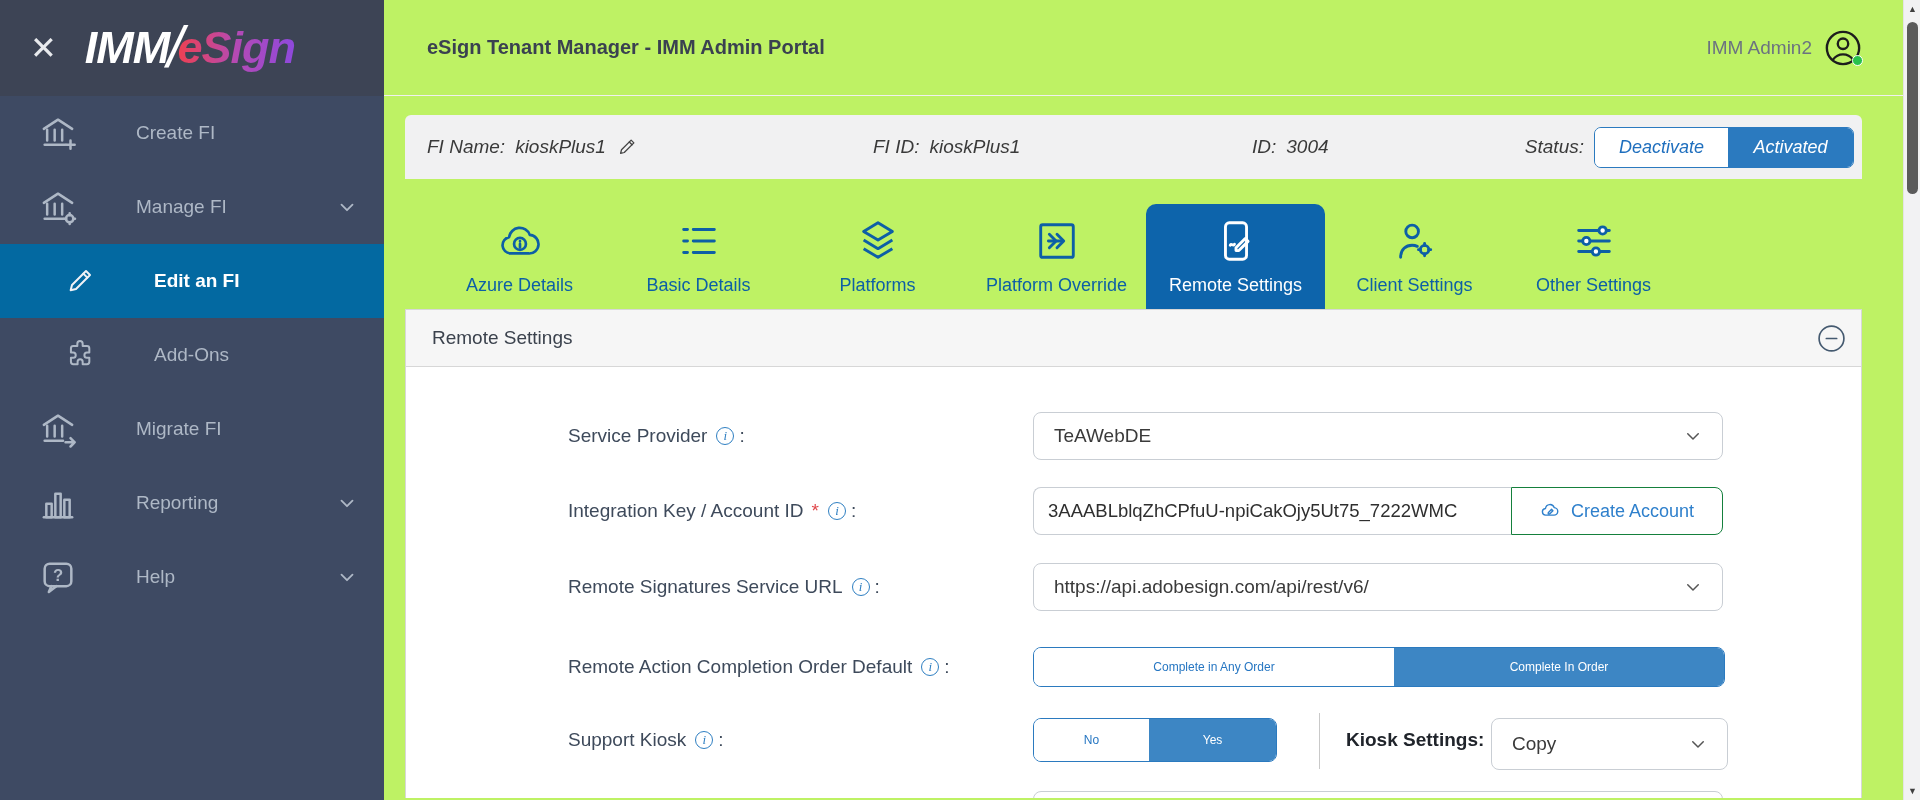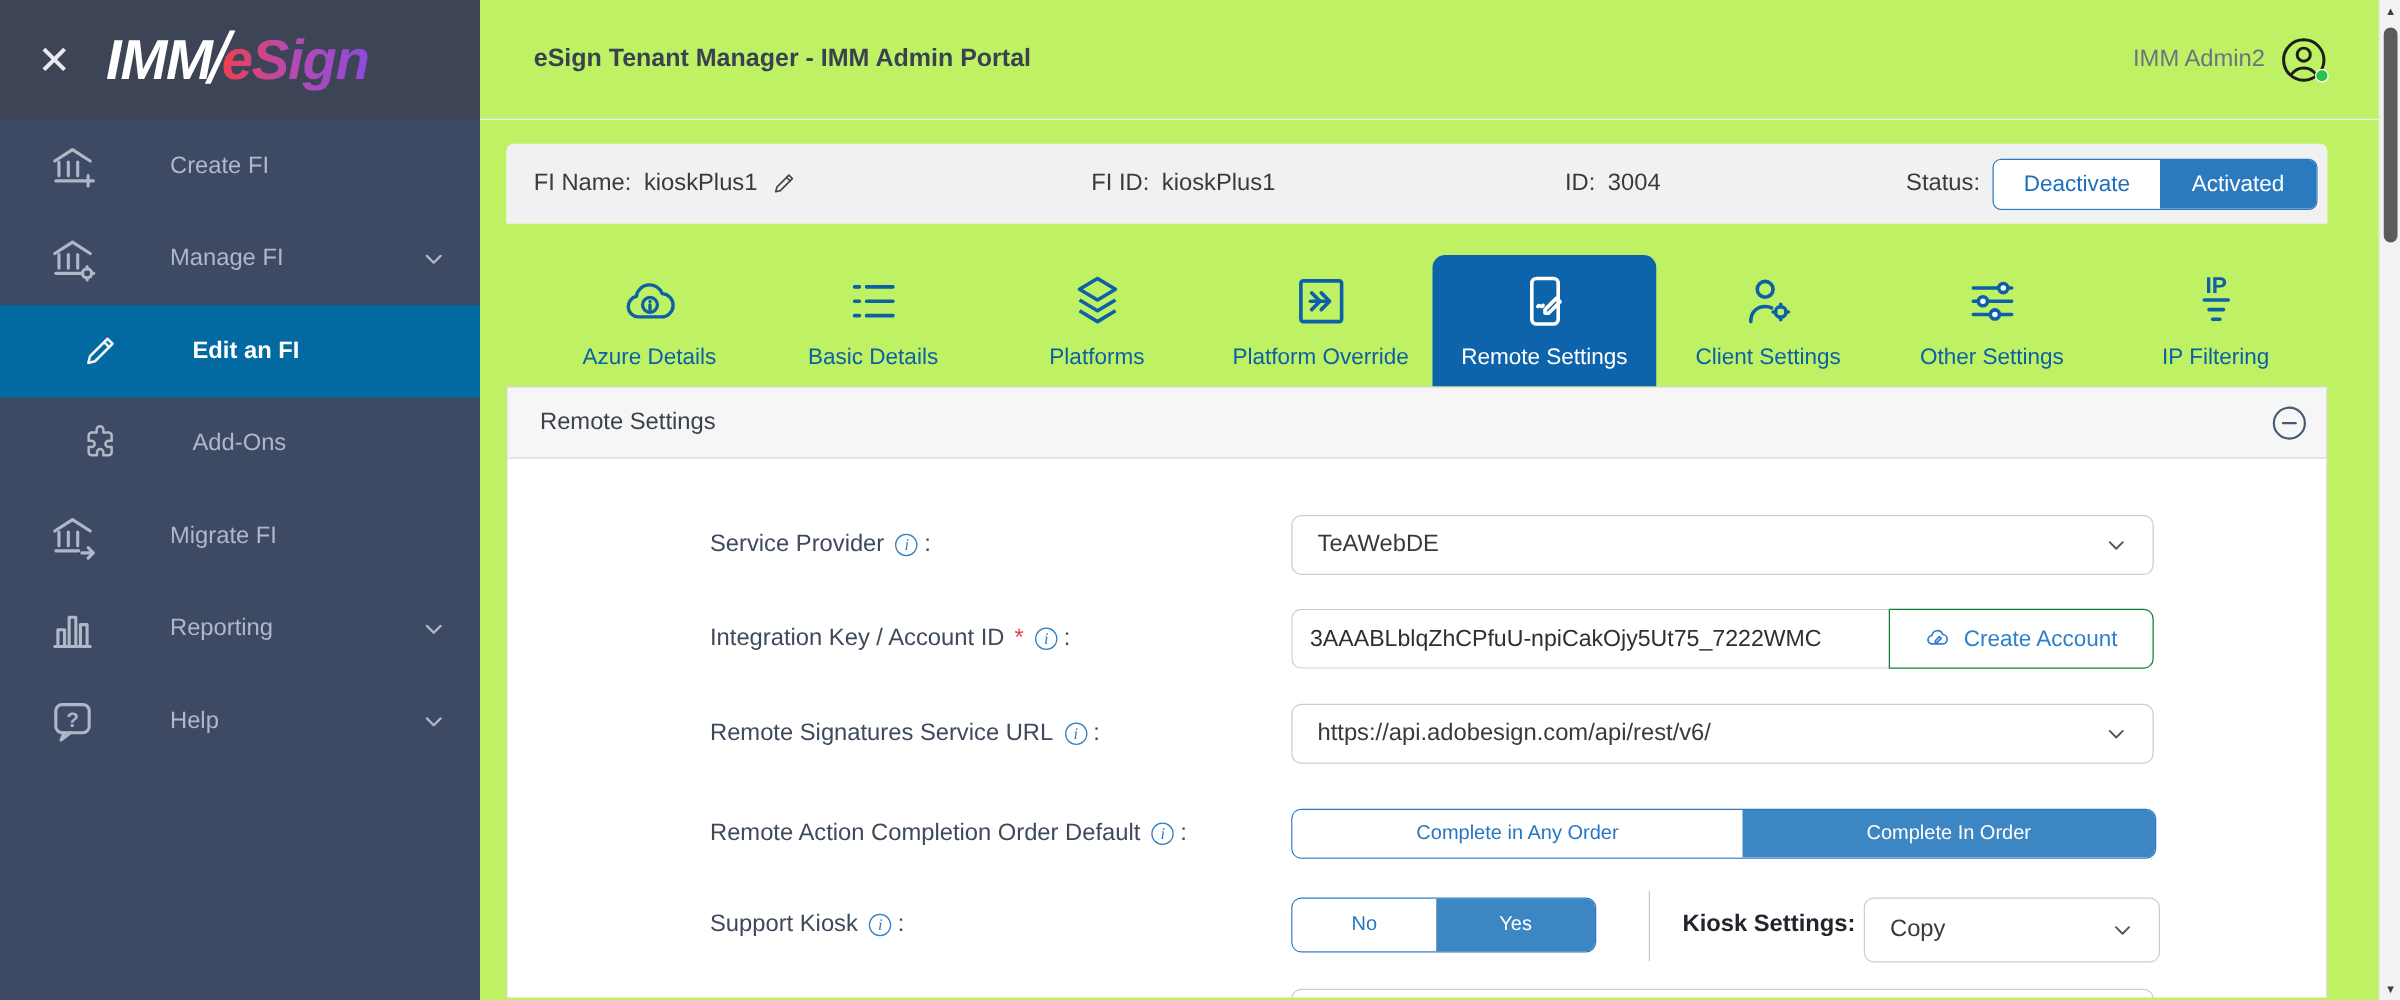--- a/index.html
+++ b/index.html
@@ -33,21 +33,21 @@
   .avatar-wrap { position:relative; width:38px; height:38px; cursor:pointer; }
   .avatar-wrap svg { width:38px; height:38px; color:#1d1d1d; }
   .online-dot { position:absolute; right:-1px; bottom:1px; width:11px; height:11px; border-radius:50%;
                 background:#27c24c; border:1px solid #fff; }
 
   
   .content { position:absolute; left:21px; top:96px; width:1457px; }
 
   .fi-bar { position:relative; margin-top:19px; height:64px; background:#f1f1f2; border-radius:6px 6px 0 0; }
   .fi-bar .grp { position:absolute; top:0; height:64px; display:flex; align-items:center; gap:10px;
-                 font-size:19px; color:#3a3a3a; font-weight:500; }
+                 font-size:19px; color:#3a3a3a; font-weight:500;font-style:italic; }
   .g-finame { left:22px; } .g-fiid { left:468px; } .g-id { left:847px; }
   .g-status { right:8px; gap:8px; }
   .edit-pencil { width:22px; height:22px; color:#444; cursor:pointer; }
   .status-group { display:flex; border:1.5px solid #2b7abf; border-radius:7px; overflow:hidden; cursor:pointer; }
   .st-btn { height:39px; display:flex; align-items:center; justify-content:center; font-size:18px; }
   .st-deactivate { width:133px; background:#fff; color:#1f6fbe; }
   .st-activated  { width:125px; background:#2b7abf; color:#fff; }
 
   
   .tabs { position:relative; margin-top:25px; height:105px; display:flex; padding-left:25px; }
@@ -82,21 +82,21 @@
   .key-row { position:absolute; left:627px; top:120px; display:flex; }
   .key-input { width:478px; height:48px; border:1px solid #c9ced4; border-right:none; border-radius:8px 0 0 8px;
                font-size:18.5px; color:#2f2f2f; padding:0 14px; font-family:"Liberation Sans",sans-serif; }
   .create-acct { width:212px; height:48px; border:1px solid #15803d; border-radius:0 8px 8px 0; background:#fff;
                  display:flex; align-items:center; justify-content:center; gap:9px; color:#2f80cc; font-size:18px; cursor:pointer; }
   .create-acct svg { width:22px; height:22px; }
 
   .toggle { position:absolute; display:flex; border-radius:8px; overflow:hidden; cursor:pointer;
             border:1px solid #2b7abf; }
   .tg-order { left:627px; top:280px; height:40px; width:692px; }
-  .tg-seg { display:flex; align-items:center; justify-content:center; font-size:16px; }
+  .tg-seg { display:flex; align-items:center; justify-content:center; font-size:12px; }
   .tg-off { background:#fff; color:#2676c2; }
   .tg-on  { background:#3d86c4; color:#fff; }
   .seg-any { width:360px; } .seg-ord { width:330px; }
 
   .tg-kiosk { left:627px; top:351px; height:44px; width:244px; }
   .seg-no { width:116px; } .seg-yes { width:128px; }
 
   .vdiv { position:absolute; left:913px; top:346px; width:1px; height:56px; background:#c9c9c9; }
   .kiosk-label { position:absolute; left:940px; top:351px; height:44px; display:flex; align-items:center;
                  font-size:19px; font-weight:700; color:#20242b; }
@@ -322,27 +322,20 @@
       </div>
       <div class="tab">
         <svg viewBox="0 0 24 24" fill="none" stroke="currentColor" stroke-width="1.5" stroke-linecap="round">
           <path d="M4 6.5h16M4 12h16M4 17.5h16"></path>
           <circle cx="16.5" cy="6.5" r="1.9" fill="#fff"></circle>
             <circle cx="8" cy="12" r="1.9" fill="#fff"></circle>
             <circle cx="13" cy="17.5" r="1.9" fill="#fff"></circle>
           </svg>
         <span>Other Settings</span>
       </div>
-      <div class="tab">
-        <svg viewBox="0 0 24 24" fill="none" stroke="currentColor" stroke-width="1.5" stroke-linecap="round">
-          <text x="12" y="8.5" text-anchor="middle" font-size="9.5" font-weight="bold" fill="currentColor" stroke="none">IP</text>
-          <path d="M7 11.5h10M9 15.5h6M10.5 19.5h3"></path>
-          </svg>
-        <span>IP Filtering</span>
-      </div>
     </div>
 
     <div class="panel">
       <div class="panel-header">
         <span class="panel-title">Remote Settings</span>
         <span class="collapse-btn">
           <svg viewBox="0 0 24 24" fill="none" stroke="currentColor" stroke-width="1.3" stroke-linecap="round">
               <circle cx="12" cy="12" r="9.6"></circle>
               <path d="M8 12h8"></path>
             </svg>

